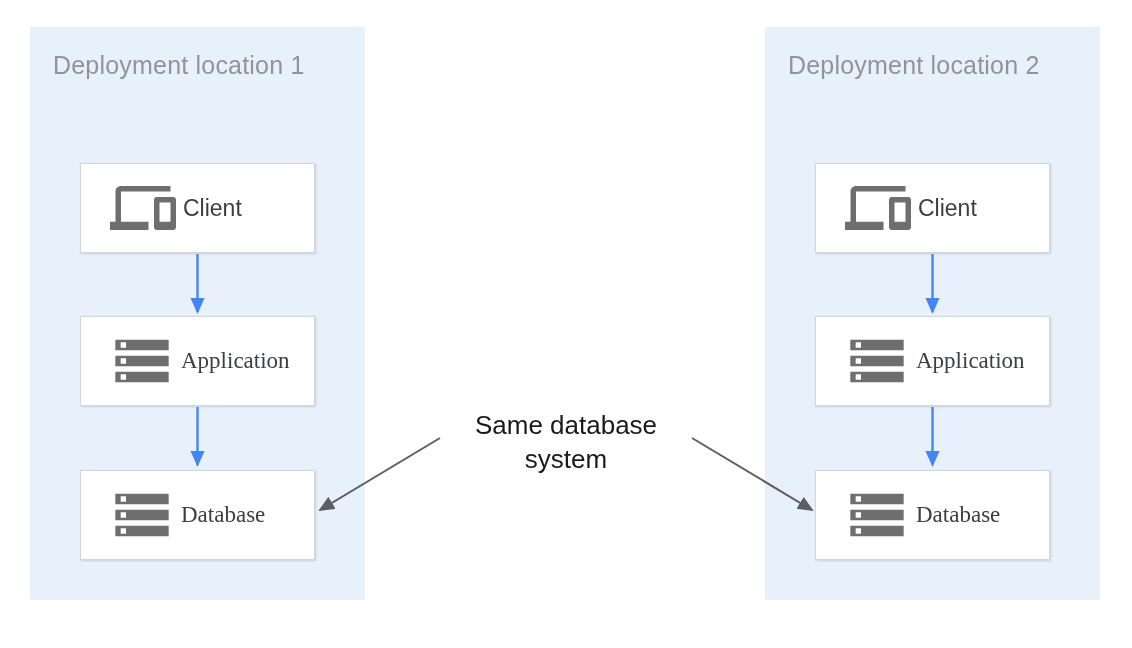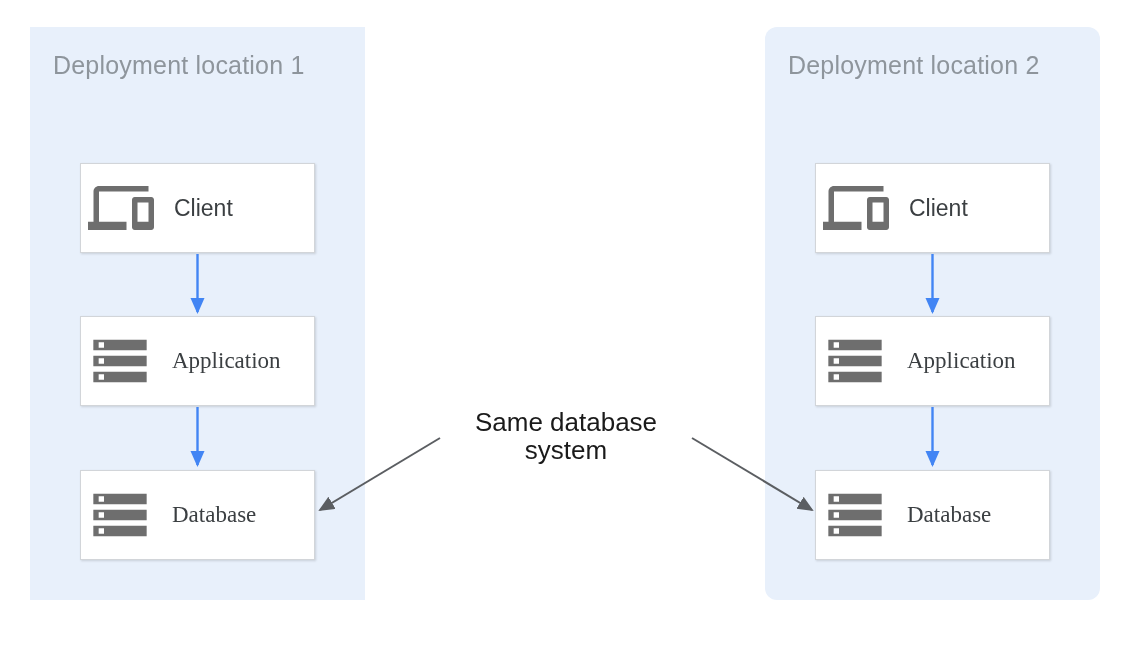--- a/index.html
+++ b/index.html
@@ -14,40 +14,40 @@
     width: 1132px; height: 648px;
     background: #ffffff;
   }
   .panel {
     position: absolute;
     top: 27px;
     width: 335px; height: 573px;
     background: #e8f0fb;
   }
   .panel.left  { left: 30px; }
-  .panel.right { left: 765px; border-radius: 12px; }
+  .panel.right { left: 765px; }
   .panel-title {
     position: absolute;
     left: 23px; top: 24px;
     font-size: 25px;
     color: #8e959c;
     letter-spacing: 0.2px;
     white-space: nowrap;
   }
   .node {
     position: absolute;
     left: 50px;
     width: 235px; height: 90px;
     background: #ffffff;
     border: 1px solid #d2d5d9;
     box-shadow: 1px 1px 2px rgba(60,64,67,0.18);
     display: flex;
     align-items: center;
-    padding-left: 7px;
-    gap: 20px;
+    padding-left: 29px;
+    gap: 7px;
   }
   .node.n0 { top: 136px; }
   .node.n1 { top: 289px; font-family: Liberation Serif, serif; }
   .node.n2 { top: 443px; font-family: Liberation Serif, serif; }
   .icon { display: inline-flex; align-items: center; justify-content: center; }
   .icon svg { display: block; }
   .node-label {
     font-size: 23px;
     color: #3b3f42;
     white-space: nowrap;
@@ -57,21 +57,21 @@
     left: 0; top: 0;
     width: 1132px; height: 648px;
     pointer-events: none;
   }
   .annotation-label {
     position: absolute;
     left: 471px; top: 408px;
     width: 190px;
     text-align: center;
     font-size: 26px;
-    line-height: 28px;
+    line-height: 34px;
     color: #1a1a1a;
   }
 </style>
 </head>
 <body>
 
 <div class="canvas">
 
   <div class="panel left">
     <div class="panel-title">Deployment location 1</div>

